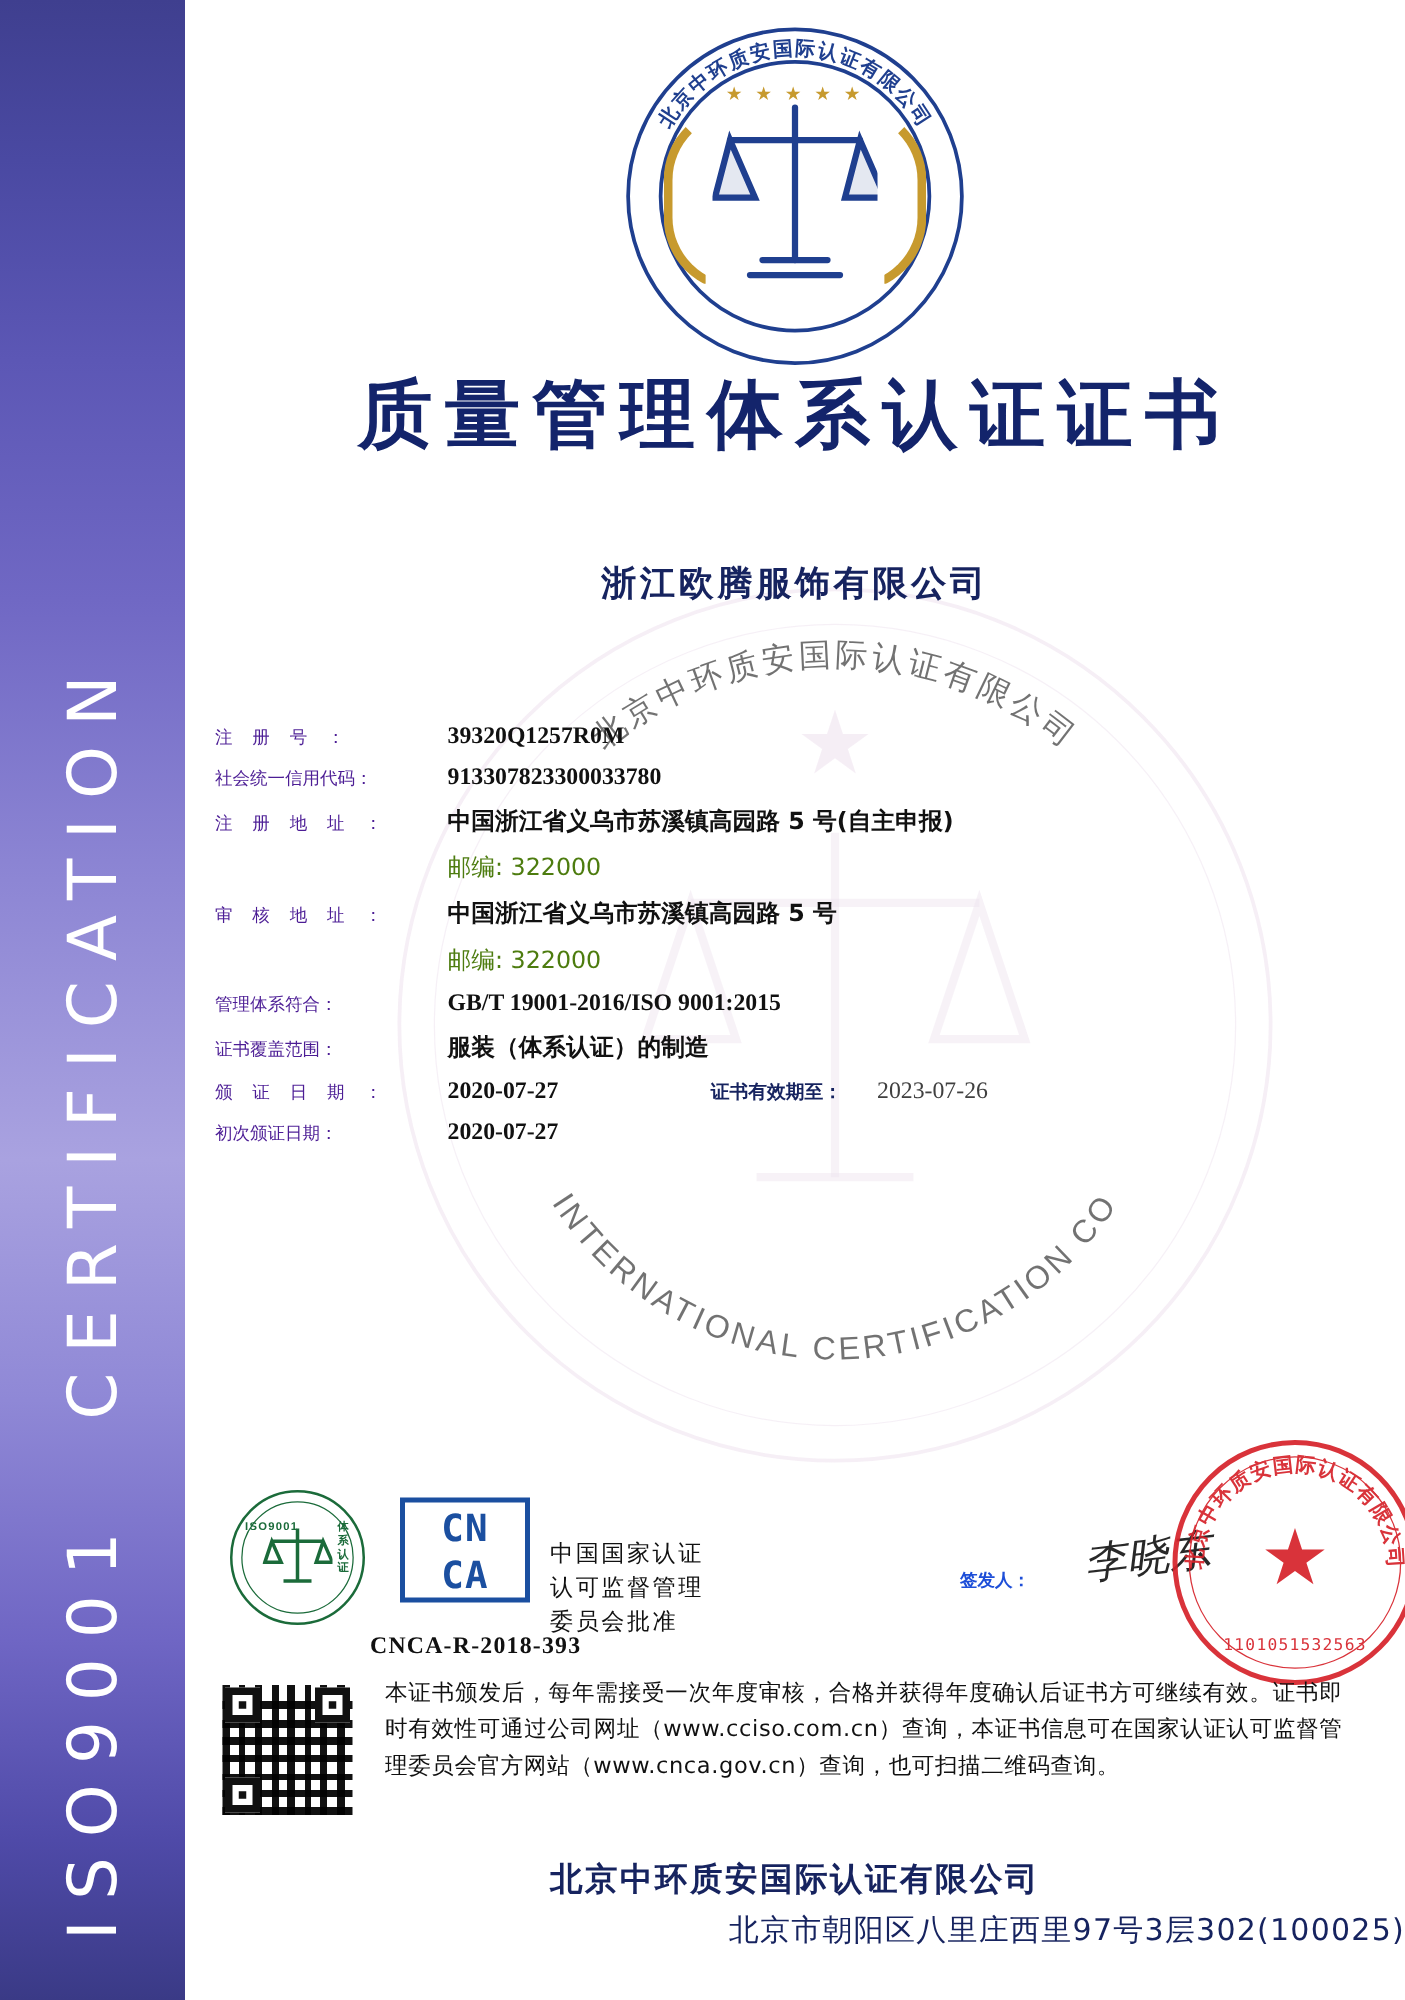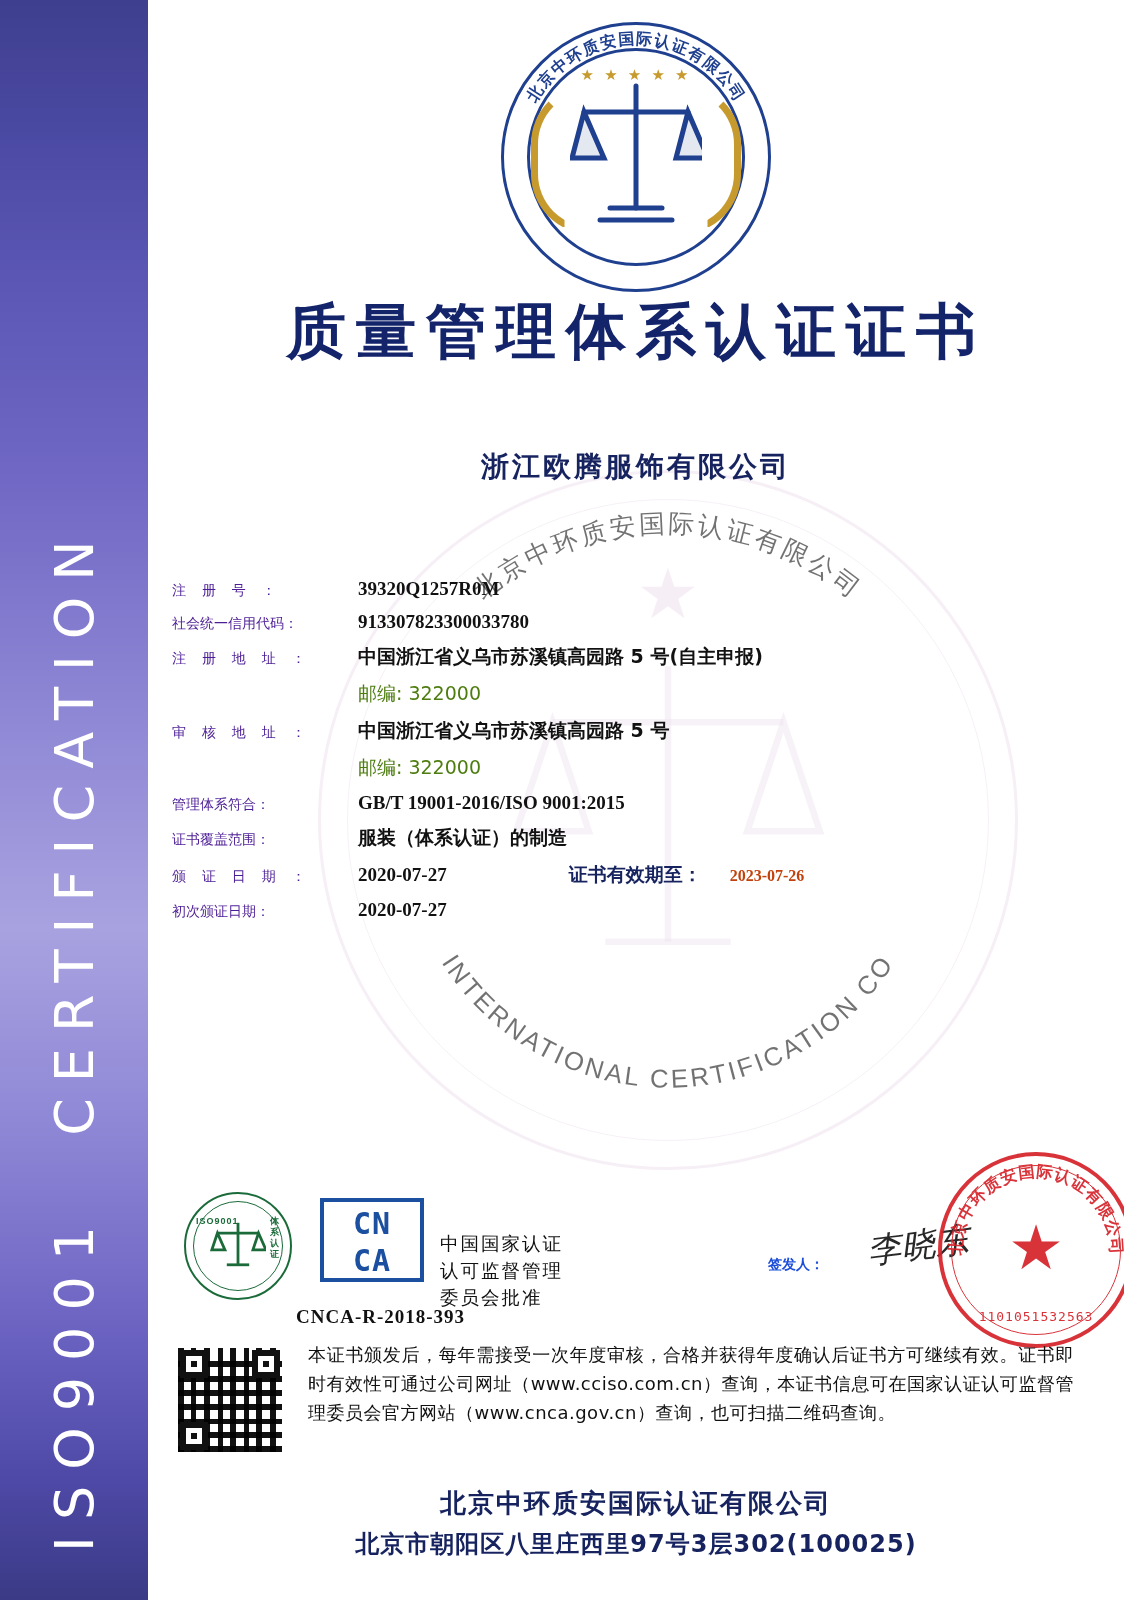--- a/index.html
+++ b/index.html
@@ -143,24 +143,24 @@
   .fval {
     font-size: 19px; color: #111; font-weight: bold;
     font-family: "Liberation Serif", serif;
     white-space: nowrap;
   }
   .fval.cn { font-family: "DejaVu Sans", sans-serif; font-size: 19px; }
   .fsub { margin-left: 186px; font-size: 19px; font-weight: normal; color:#4d7c0f;
           font-family: "DejaVu Sans", sans-serif; margin-bottom: 11px; }
   .frow.split { justify-content: flex-start; }
   .valid-label {
-    margin-left: 122px; font-size: 19px; font-weight: bold; color: #16235f;
+    margin-left: 122px; font-size: 15px; font-weight: bold; color: #16235f;
     white-space: nowrap;
   }
-  .valid-val { margin-left: 28px; font-size: 16px; font-weight: bold; color:#c2410c;
+  .valid-val { margin-left: 28px; font-size: 19px; font-weight: normal; color:#404040;
                font-family: "Liberation Serif", serif; }
 
   
   .logos { position: absolute; left: 30px; top: 1186px; width: 916px; height: 140px; }
 
   .iso-seal {
     position: absolute; left: 6px; top: 6px;
     width: 108px; height: 108px; border-radius: 50%;
     border: 2px solid #1b6b3a;
     background: #fff;
@@ -269,21 +269,21 @@
   }
 
   .footer1 {
     position: absolute; left: 0; right: 0; top: 1486px;
     text-align: center; font-size: 26px; font-weight: bold; color: #16235f;
     letter-spacing: 2px;
     font-family: "DejaVu Sans", sans-serif;
   }
   .footer2 {
     position: absolute; left: 0; right: 0; top: 1528px;
-    text-align: center; font-size: 24px; font-weight: bold; color: #16235f;
+    text-align: right; font-size: 24px; font-weight: normal; color: #16235f;
     letter-spacing: 1px;
     font-family: "DejaVu Sans", sans-serif;
   }
 </style>
 </head>
 <body>
 
 <div class="side-band">
   <div class="side-text">
     <span class="grp">ISO9001</span>

